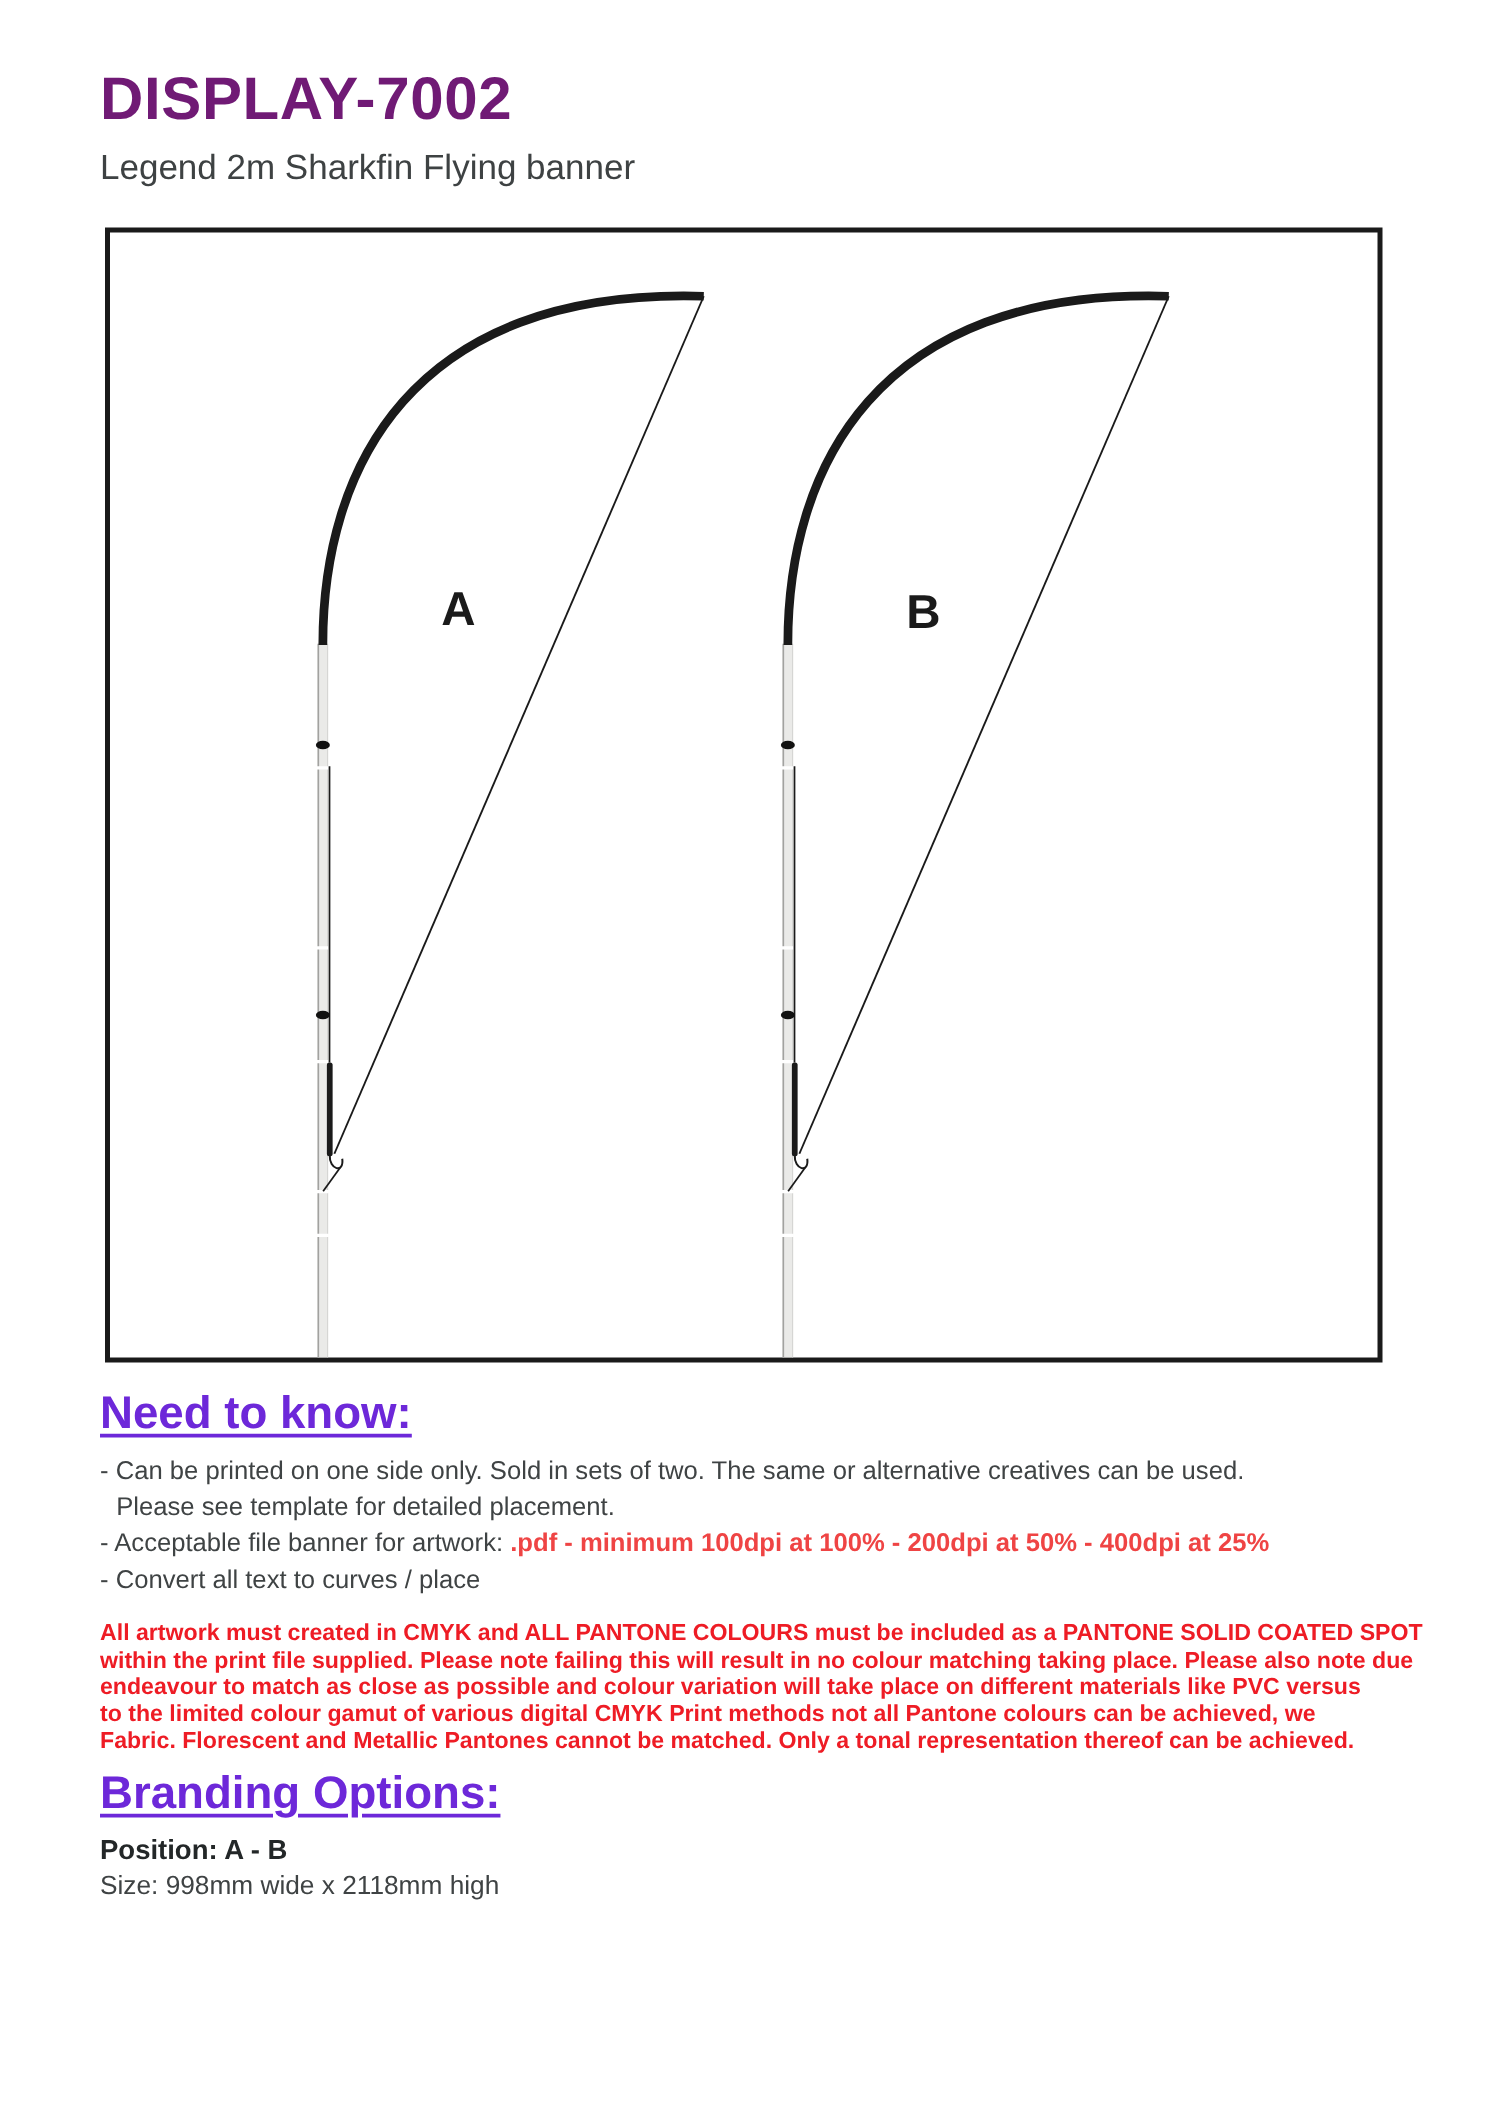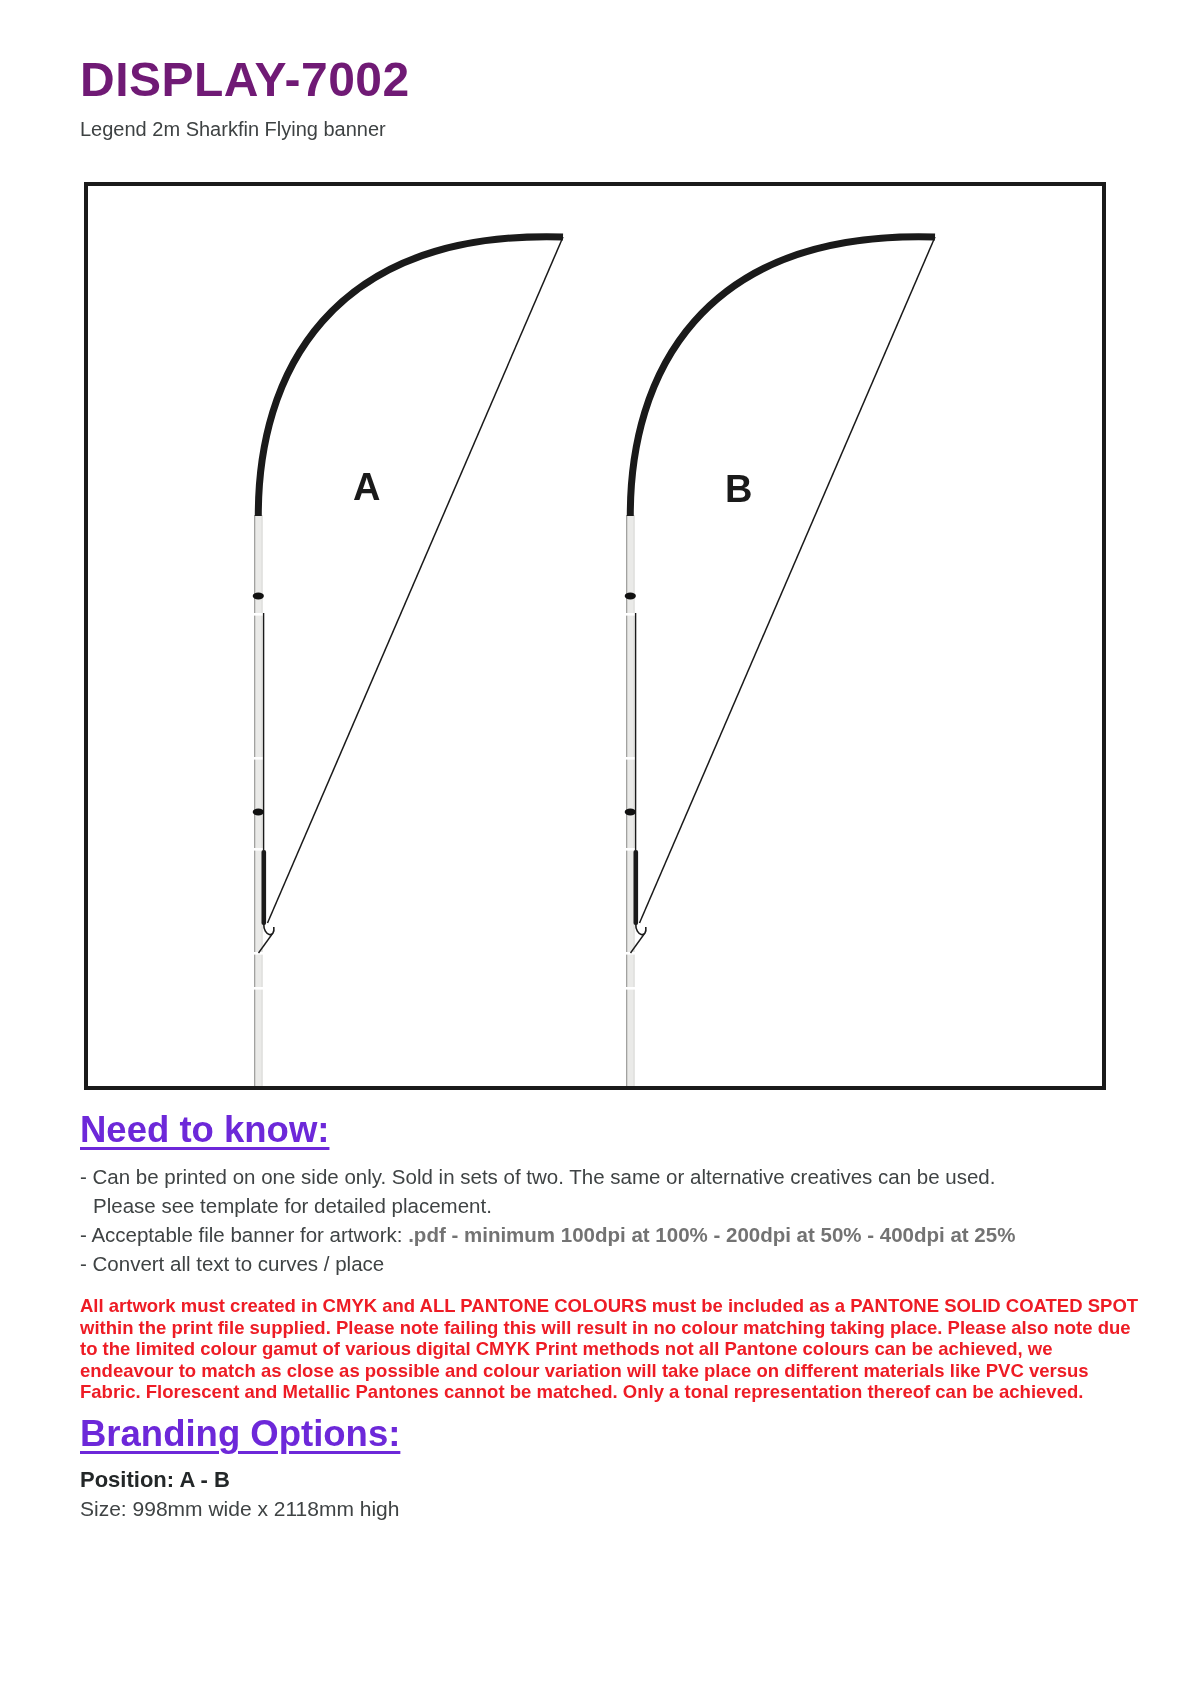--- a/index.html
+++ b/index.html
@@ -13,21 +13,21 @@
   }
   .abs { position: absolute; }
 
   .title {
     left: 80px; top: 52px;
     font-size: 48px; font-weight: bold; color: #701a75;
     letter-spacing: 0.5px; white-space: nowrap;
   }
   .subtitle {
     left: 80px; top: 118px;
-    font-size: 20px; font-weight: normal; color: #3e4243;
+    font-size: 28px; font-weight: normal; color: #3e4243;
     white-space: nowrap;
   }
 
   .figure-box {
     left: 84px; top: 182px;
     width: 1022px; height: 908px;
     border: 4px solid #1a1a1a;
     background: #ffffff;
   }
   .figure-box svg { display: block; width: 100%; height: 100%; }
@@ -46,21 +46,21 @@
   }
   .need-heading { top: 1109px; }
   .branding-heading { top: 1413px; }
 
   .notes {
     left: 80px; top: 1162px;
     font-size: 20.5px; line-height: 29px;
     color: #3f4344; white-space: nowrap;
   }
   .notes .indent { padding-left: 13px; }
-  .notes b { color: #737373; font-weight: bold; }
+  .notes b { color: #ef4444; font-weight: bold; }
 
   .warning {
     left: 80px; top: 1295px;
     font-size: 18.5px; font-weight: bold; line-height: 21.5px;
     color: #ee1c25; white-space: nowrap;
   }
 
   .position-line {
     left: 80px; top: 1467px;
     font-size: 22px; font-weight: bold; color: #232728;
@@ -122,20 +122,20 @@
 <div class="abs notes">
   <div>- Can be printed on one side only. Sold in sets of two. The same or alternative creatives can be used.</div>
   <div class="indent">Please see template for detailed placement.</div>
   <div><span>- Acceptable file banner for artwork: </span><b>.pdf - minimum 100dpi at 100% - 200dpi at 50% - 400dpi at 25%</b></div>
   <div>- Convert all text to curves / place</div>
 </div>
 
 <div class="abs warning">
   <div>All artwork must created in CMYK and ALL PANTONE COLOURS must be included as a PANTONE SOLID COATED SPOT</div>
   <div>within the print file supplied. Please note failing this will result in no colour matching taking place. Please also note due</div>
+  <div>endeavour to match as close as possible and colour variation will take place on different materials like PVC versus</div>
   <div>to the limited colour gamut of various digital CMYK Print methods not all Pantone colours can be achieved, we</div>
-  <div>endeavour to match as close as possible and colour variation will take place on different materials like PVC versus</div>
   <div>Fabric. Florescent and Metallic Pantones cannot be matched. Only a tonal representation thereof can be achieved.</div>
 </div>
 
 <div class="abs section-heading branding-heading">Branding Options:</div>
 <div class="abs position-line">Position: A - B</div>
 <div class="abs size-line">Size: 998mm wide x 2118mm high</div>
 
 </body></html>

